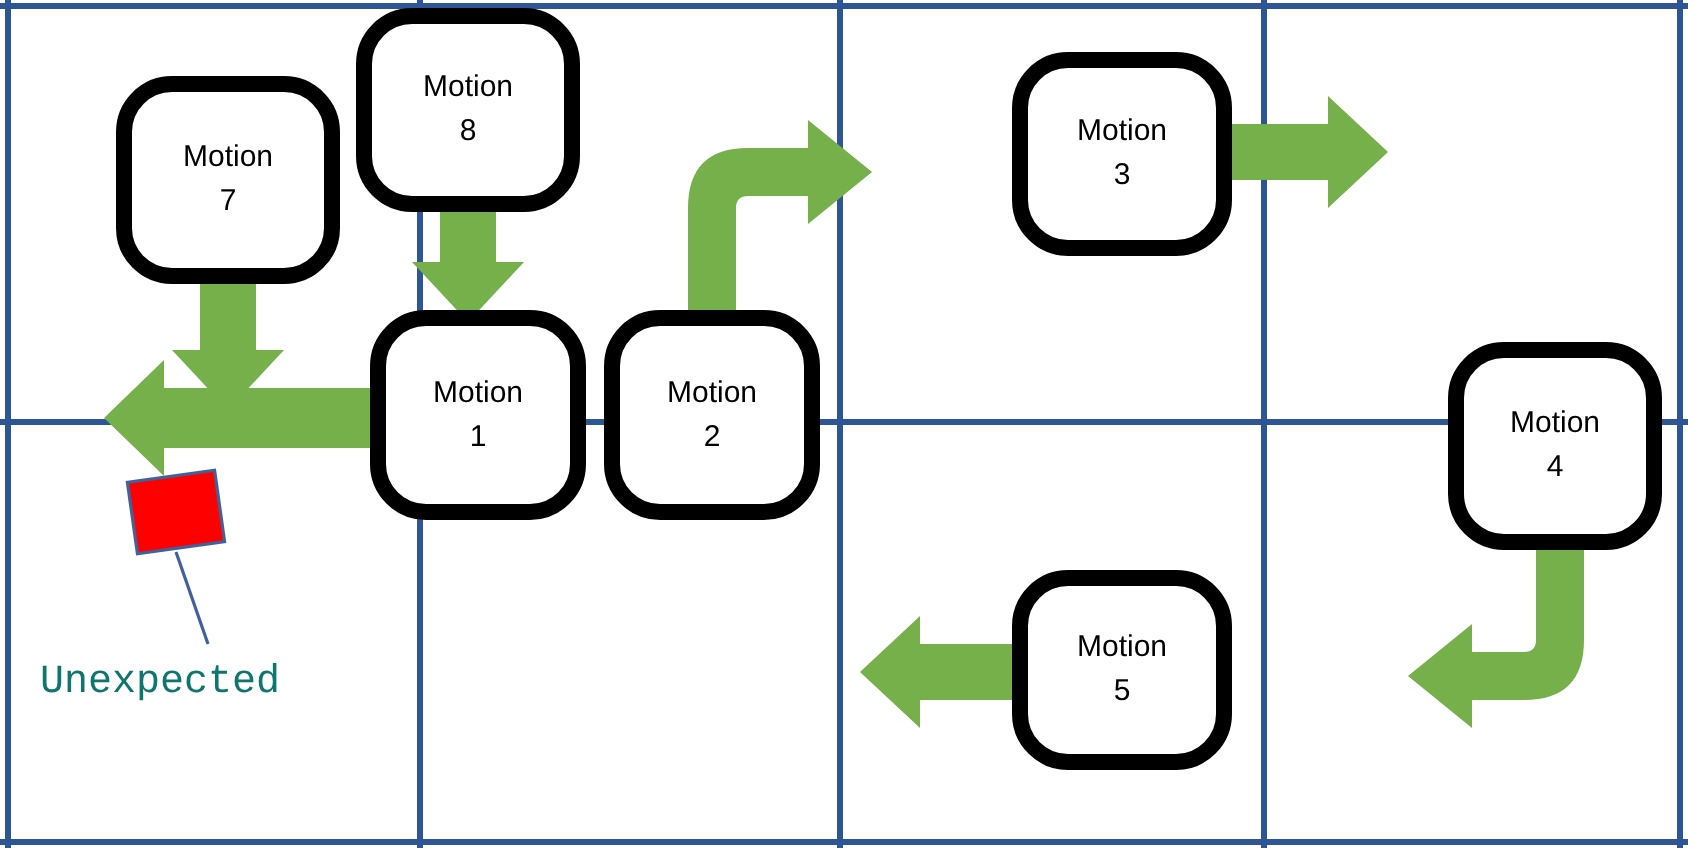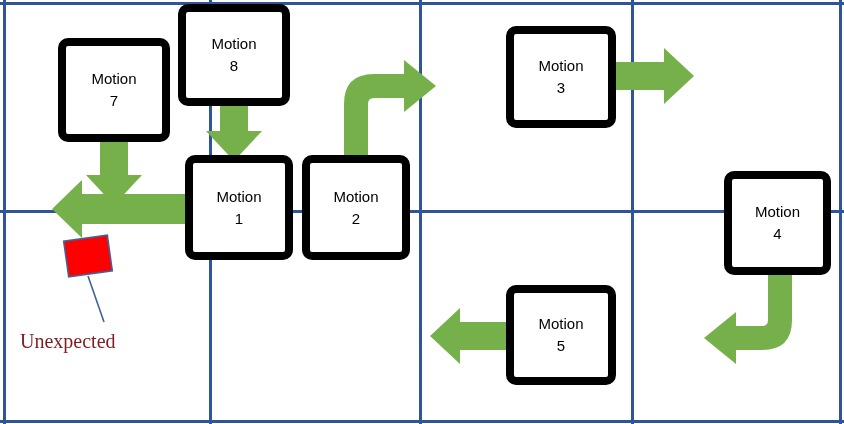--- a/index.html
+++ b/index.html
@@ -25,42 +25,42 @@
   #grid-svg { z-index: 1; }
   #arrows-svg { z-index: 2; }
   #obstacle-svg { z-index: 4; }
 
   .motion-box {
     position: absolute;
     z-index: 3;
     box-sizing: border-box;
     background: #ffffff;
     border: 8px solid #000000;
-    border-radius: 10px;
+    border-radius: 28px;
     display: flex;
     flex-direction: column;
     align-items: center;
     justify-content: center;
     color: #000000;
     font-family: "Liberation Sans", sans-serif;
     font-size: 15px;
     line-height: 1.45;
   }
   .motion-box .mb-name,
   .motion-box .mb-num {
     display: block;
     text-align: center;
     white-space: nowrap;
   }
 
   .obstacle-label {
     position: absolute;
     z-index: 5;
-    color: #7f1d1d;
-    font-family: Liberation Serif, serif;
+    color: #0f766e;
+    font-family: Liberation Mono, monospace;
     font-size: 20px;
     line-height: 1.35;
     white-space: nowrap;
   }
 </style>
 </head>
 <body>
 
 <div id="stage">
 

